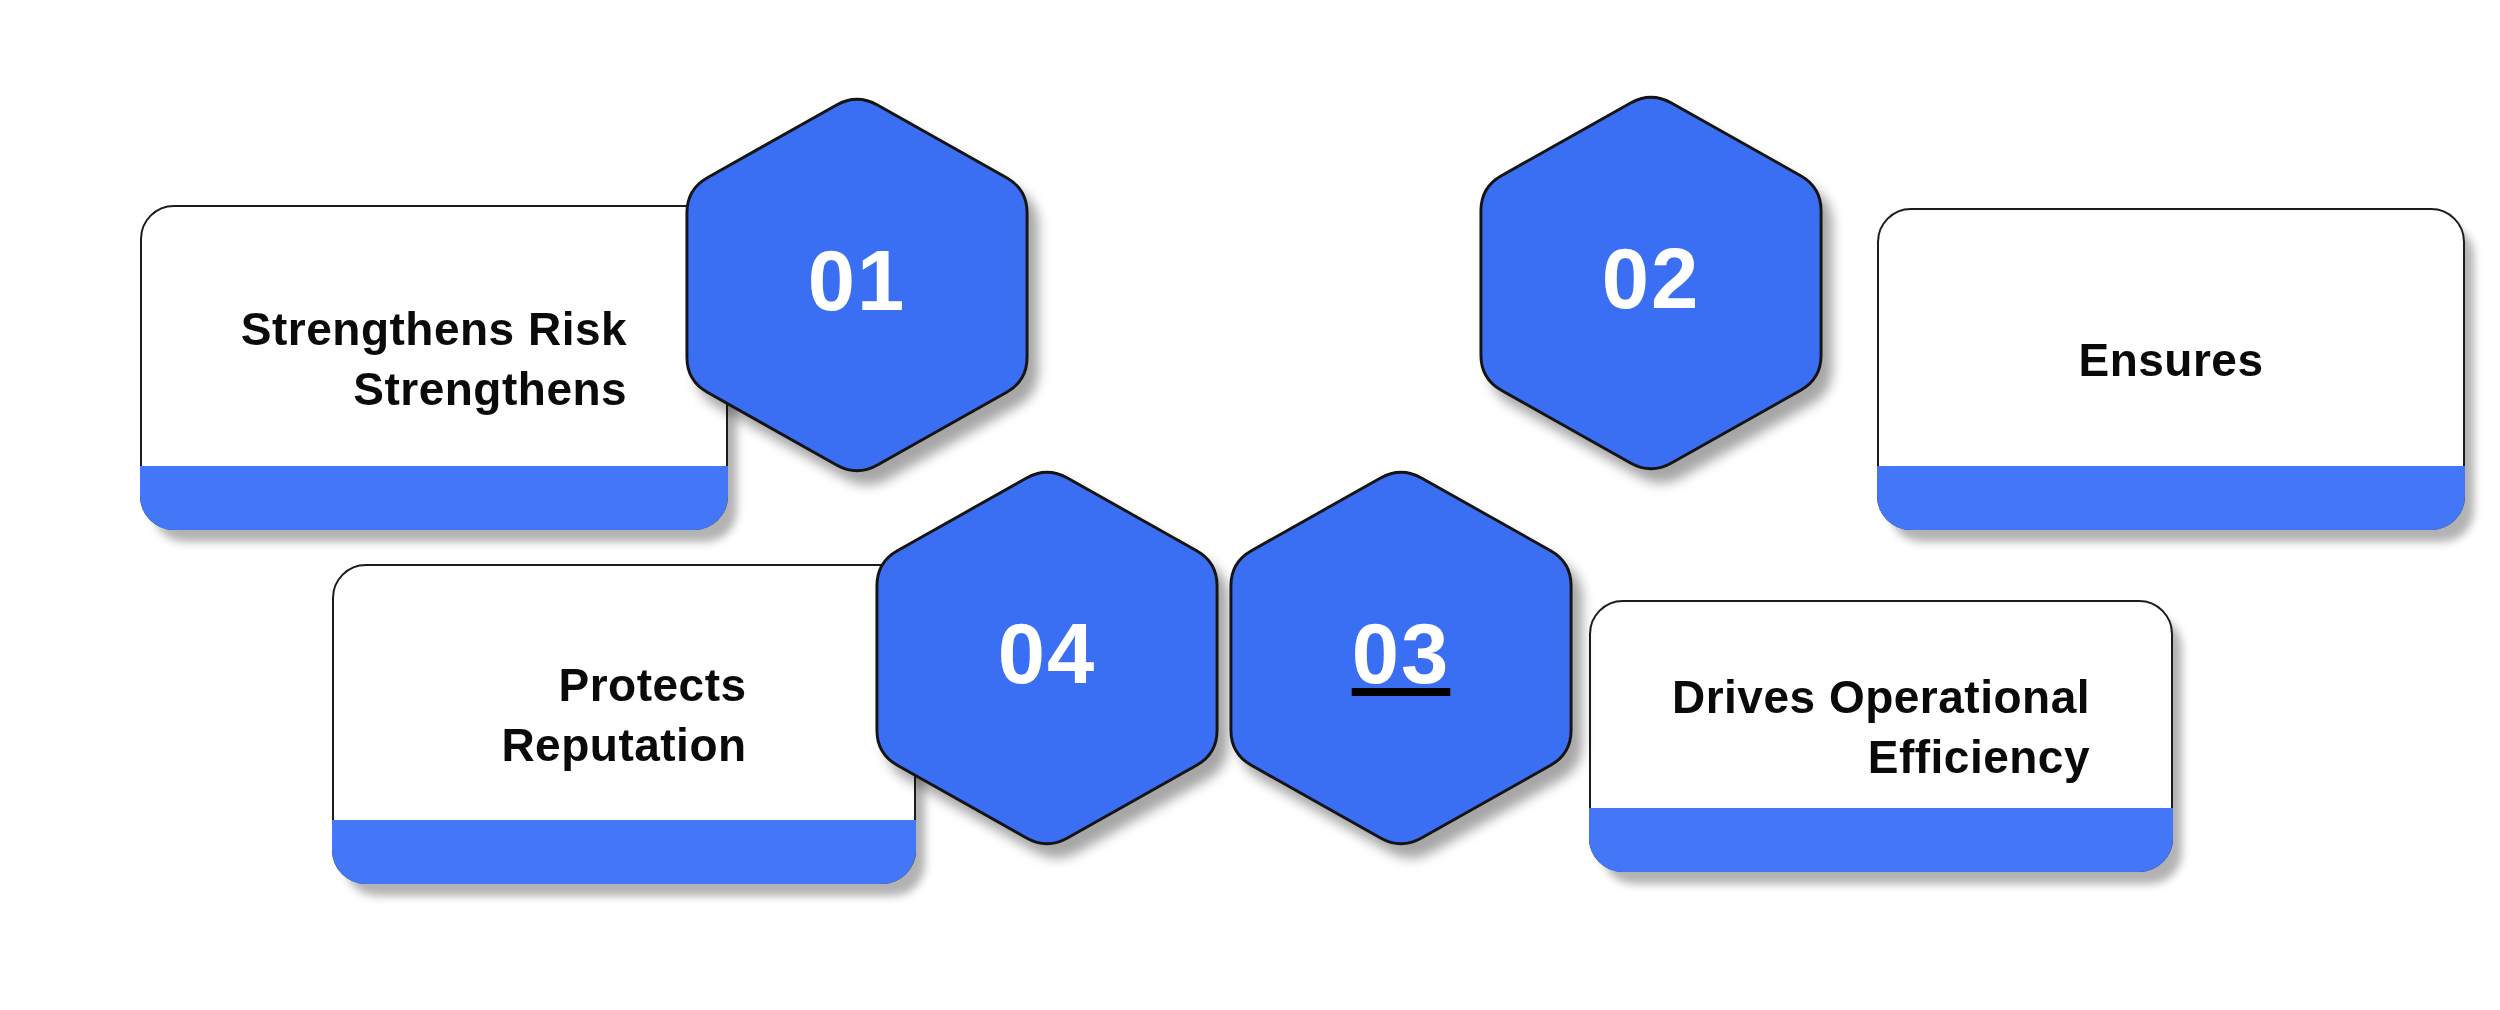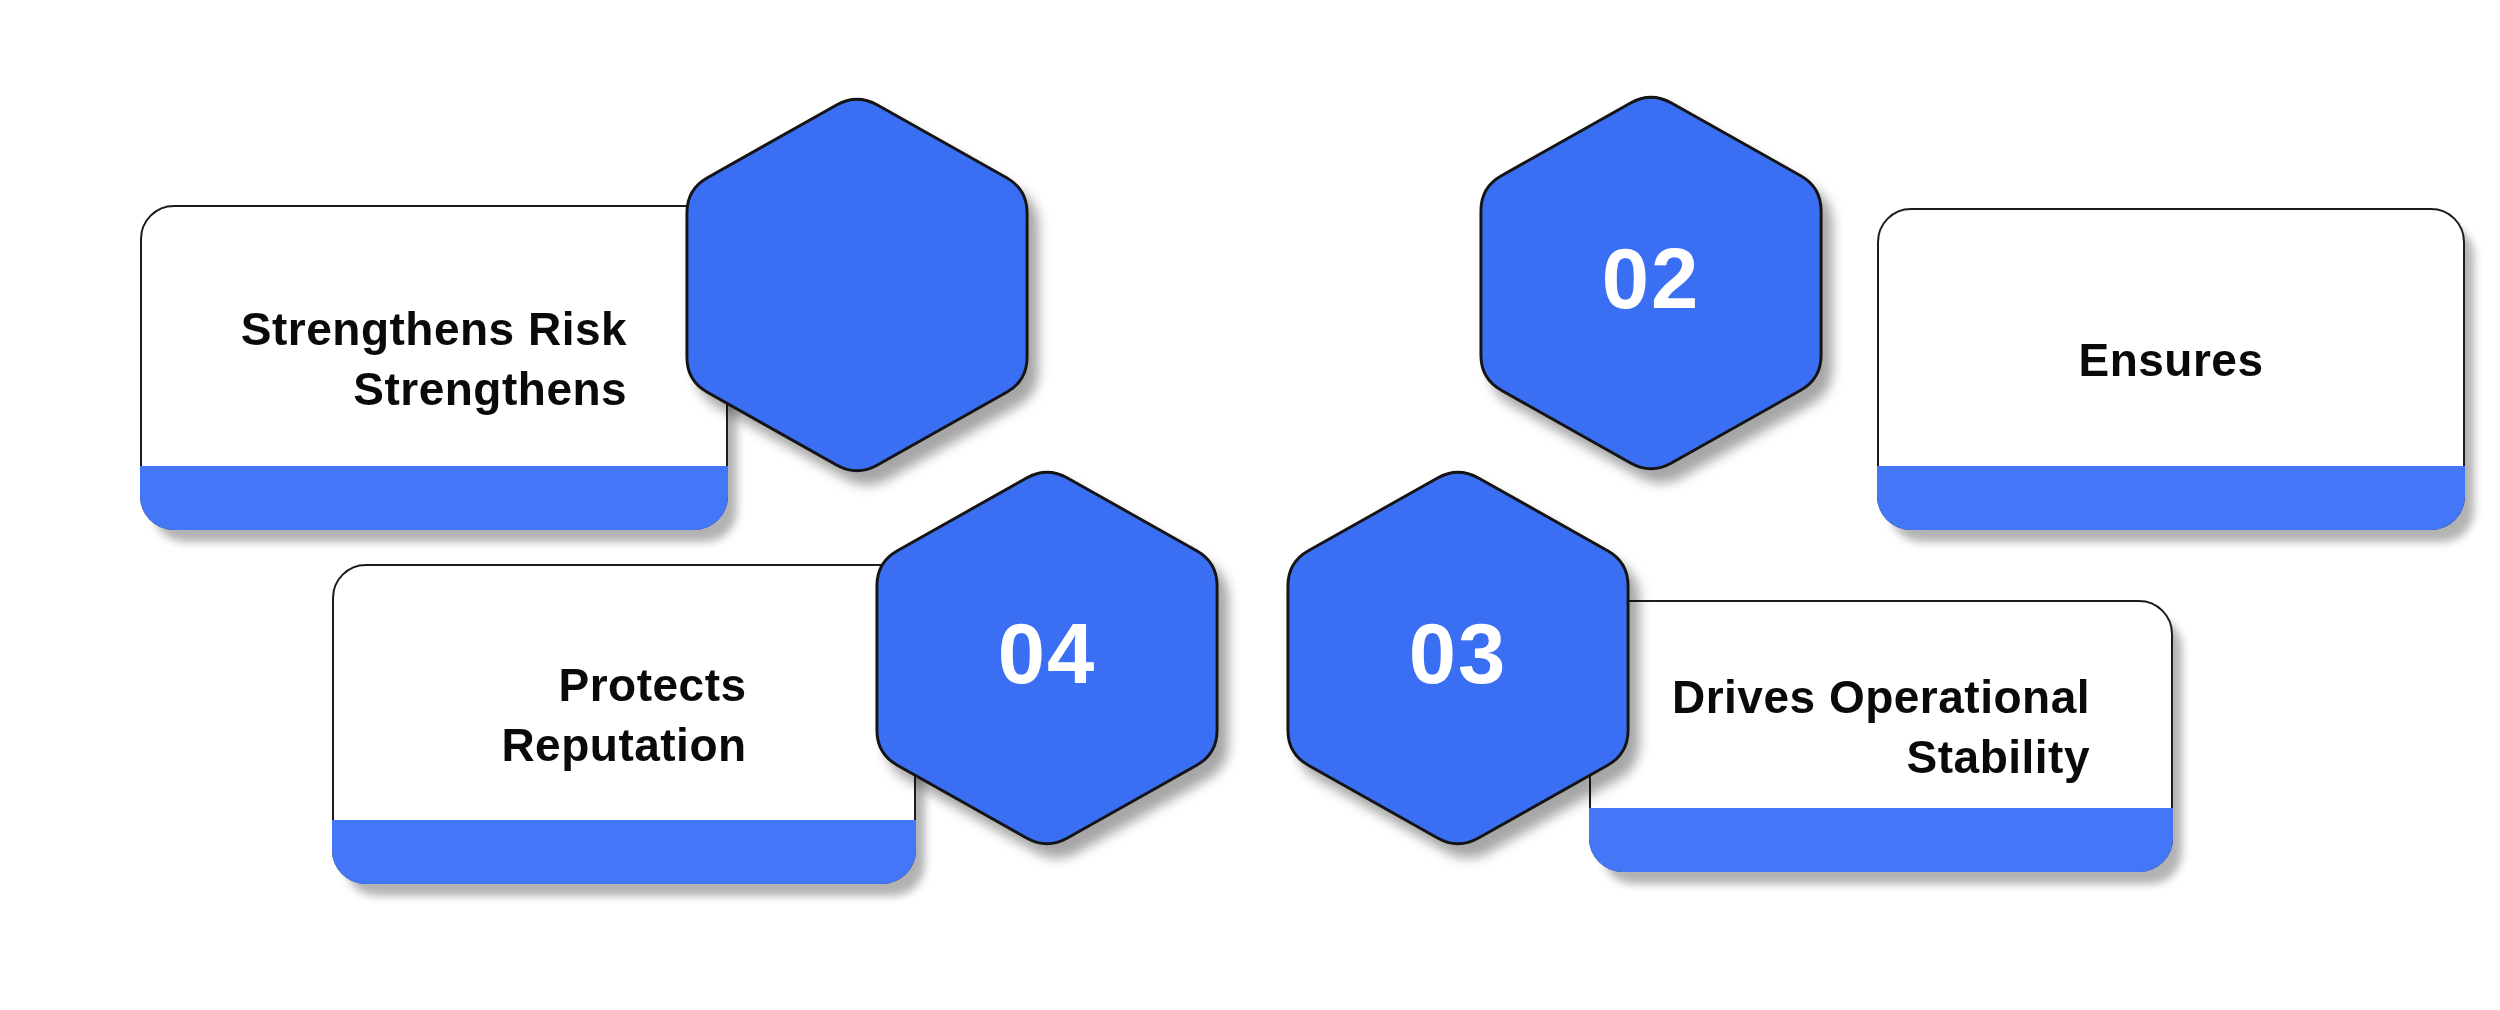--- a/index.html
+++ b/index.html
@@ -77,21 +77,21 @@
     letter-spacing: 2px;
     padding-bottom: 8px;
   }
   
   .c1 { left: 140px;  top: 205px; width: 588px; height: 325px; }
   .c2 { left: 332px;  top: 564px; width: 584px; height: 320px; }
   .c3 { left: 1589px; top: 600px; width: 584px; height: 272px; }
   .c4 { left: 1877px; top: 208px; width: 588px; height: 322px; }
   .h1 { left: 684px;  top: 90px;  }
   .h2 { left: 874px;  top: 463px; }
-  .h3 { left: 1285px; top: 463px; }
+  .h3 { left: 1228px; top: 463px; text-decoration: underline; }
   .h4 { left: 1478px; top: 88px;  }
 </style>
 </head>
 <body>
 
 <div class="stage">
 
   <div class="card c1">
     <div class="label">
       <span class="line">Strengthens Risk</span>
@@ -104,36 +104,37 @@
     <div class="label">
       <span class="line">Protects</span>
       <span class="line">Reputation</span>
     </div>
     <div class="footer-bar"></div>
   </div>
 
   <div class="card c3">
     <div class="label">
       <span class="line">Drives Operational</span>
-      <span class="line">Stability</span>
+      <span class="line">Efficiency</span>
     </div>
     <div class="footer-bar"></div>
   </div>
 
   <div class="card c4">
     <div class="label">
       <span class="line">Ensures</span>
     </div>
     <div class="footer-bar"></div>
   </div>
 
   <div class="hex h1">
     <svg viewBox="-3 -3 354 398" aria-hidden="true">
       <path class="hexpath" d="M 153.1 11.8 Q 174 0 194.9 11.8 L 327.1 86.2 Q 348 98 348 122 L 348 270 Q 348 294 327.1 305.8 L 194.9 380.2 Q 174 392 153.1 380.2 L 20.9 305.8 Q 0 294 0 270 L 0 122 Q 0 98 20.9 86.2 Z"></path>
     </svg>
+    <span class="num">01</span>
   </div>
 
   <div class="hex h2">
     <svg viewBox="-3 -3 354 398" aria-hidden="true">
       <path class="hexpath" d="M 153.1 11.8 Q 174 0 194.9 11.8 L 327.1 86.2 Q 348 98 348 122 L 348 270 Q 348 294 327.1 305.8 L 194.9 380.2 Q 174 392 153.1 380.2 L 20.9 305.8 Q 0 294 0 270 L 0 122 Q 0 98 20.9 86.2 Z"></path>
     </svg>
     <span class="num">04</span>
   </div>
 
   <div class="hex h3">

